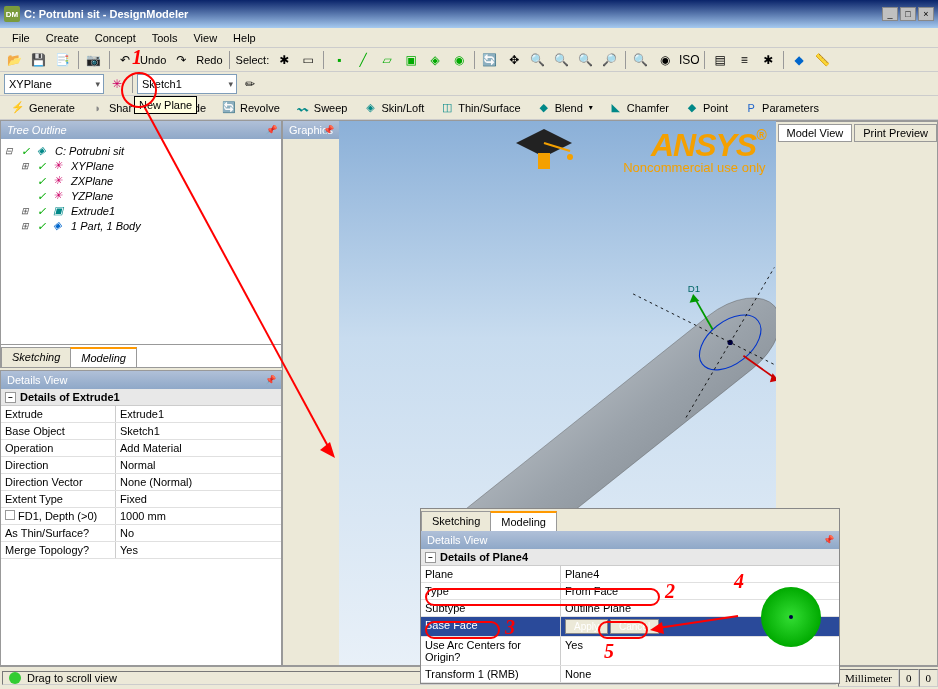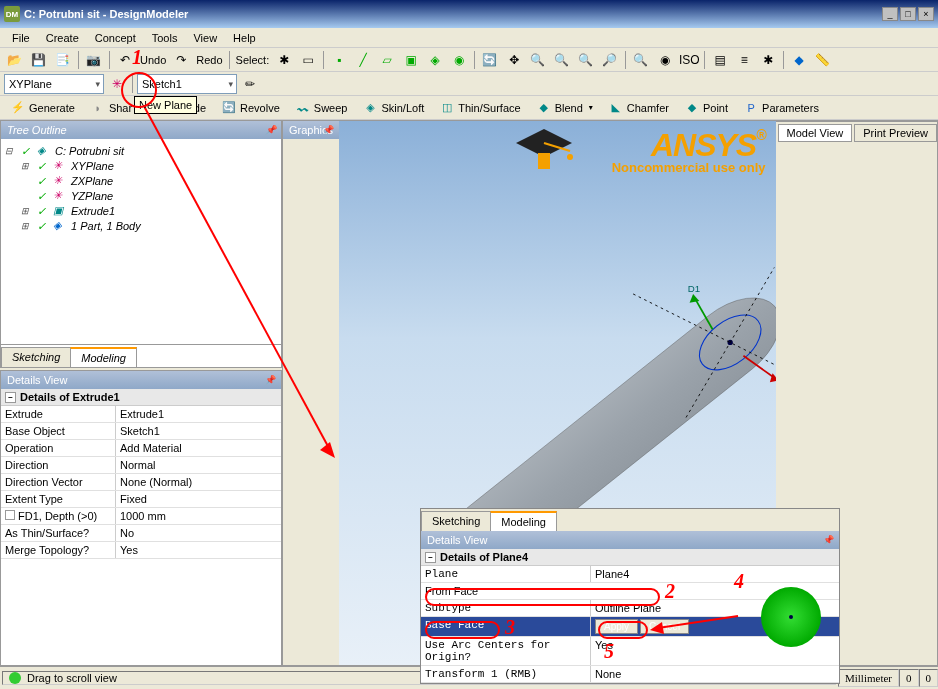--- a/index.html
+++ b/index.html
@@ -47,39 +47,39 @@
 .details-grid .caption .expbox { width: 11px; height: 11px; border: 1px solid #999; background: #fff; font-size: 8px; display: flex; align-items: center; justify-content: center; margin-right: 4px; cursor: pointer; }
 .details-grid .row { display: flex; border-bottom: 1px solid #e0e0e0; }
 .details-grid .row .prop { width: 115px; padding: 2px 4px; border-right: 1px solid #ccc; }
 .details-grid .row .val { flex: 1; padding: 2px 4px; }
 .details-grid .row .check { width: 10px; height: 10px; border: 1px solid #999; display: inline-block; margin-right: 3px; }
 
 .graphics-panel { flex: 1; display: flex; flex-direction: row; border: 1px solid #999; }
 .viewport { flex: 1; position: relative; background: linear-gradient(to bottom, #8bb0d8 0%, #c8dcef 40%, #e8f0f8 100%); overflow: hidden; }
 .ansys-logo { position: absolute; right: 10px; top: 6px; text-align: right; }
 .ansys-logo .txt { font-size: 32px; font-weight: 900; color: #f4a000; font-style: italic; letter-spacing: -1px; }
-.ansys-logo .sub { font-size: 13px; font-weight: bold; color: #f4a000; margin-top: -4px; }
+.ansys-logo .sub { font-size: 13px; font-weight: normal; color: #f4a000; margin-top: -4px; }
 .grad-cap { position: absolute; right: 200px; top: 2px; }
 
 .cylinder { position: absolute; left: 40px; top: 120px; width: 420px; height: 300px; }
 .triad { position: absolute; right: 18px; bottom: 70px; }
 
 .viewport-tabs { height: 22px; background: #ece9d8; display: flex; align-items: center; border-top: 1px solid #999; }
 .viewport-tabs .vtab { padding: 2px 8px; border: 1px solid #999; background: #ece9d8; cursor: pointer; margin-left: 2px; }
 .viewport-tabs .vtab.active { background: #fff; }
 
 .statusbar { height: 22px; background: #ece9d8; border-top: 1px solid #999; display: flex; align-items: center; }
 .statusbar .status-left { flex: 1; display: flex; align-items: center; padding: 0 6px; gap: 6px; border: 1px inset #ccc; margin: 2px; }
 .statusbar .status-left .ind { width: 12px; height: 12px; border-radius: 50%; background: #3c3; }
 .statusbar .cell { border: 1px inset #ccc; padding: 2px 6px; margin: 2px 0; font-family: Liberation Serif, serif; }
 
 .callout-overlay { position: absolute; left: 420px; top: 508px; width: 420px; background: #ece9d8; border: 1px solid #888; z-index: 20; }
 .callout-overlay .tabs-row { border-top: none; }
 .callout-details { background: #fff; }
-.callout-details .row .prop { width: 170px; font-family: Liberation Mono, monospace; }
+.callout-details .row .prop { width: 140px; }
 .callout-details .sel-row { background: #2a4a9a; color: #fff; }
 .callout-details .apply-cancel { display: flex; gap: 2px; padding: 1px 4px; }
 .callout-details .abtn { border: 1px solid #888; background: #ece9d8; padding: 1px 8px; cursor: pointer; font-size: 10px; }
 
 .anno-number { position: absolute; font: italic bold 20px "Times New Roman"; color: #f00; z-index: 30; }
 .anno-circle { position: absolute; border: 2px solid #f00; border-radius: 50%; z-index: 30; pointer-events: none; }
 .anno-oval { position: absolute; border: 2px solid #f00; border-radius: 50%; z-index: 30; pointer-events: none; }
 .anno-arrow { position: absolute; z-index: 30; pointer-events: none; }
 
 .tooltip { position: absolute; background: #ffffe1; border: 1px solid #000; padding: 2px 4px; font-size: 11px; z-index: 25; }
@@ -395,20 +395,21 @@
     <div class="details-grid">
       <div class="caption">
           <span class="expbox">−</span>
           <span>Details of Plane4</span>
         </div>
       <div class="row">
           <div class="prop">Plane</div>
           <div class="val">Plane4</div>
         </div>
       <div class="row">
+          <div class="prop">Type</div>
           <div class="val">From Face</div>
         </div>
       <div class="row">
           <div class="prop">Subtype</div>
           <div class="val">Outline Plane</div>
         </div>
       <div class="row sel-row">
           <div class="prop">Base Face</div>
           <div class="val apply-cancel">
             <span class="abtn">Apply</span>

